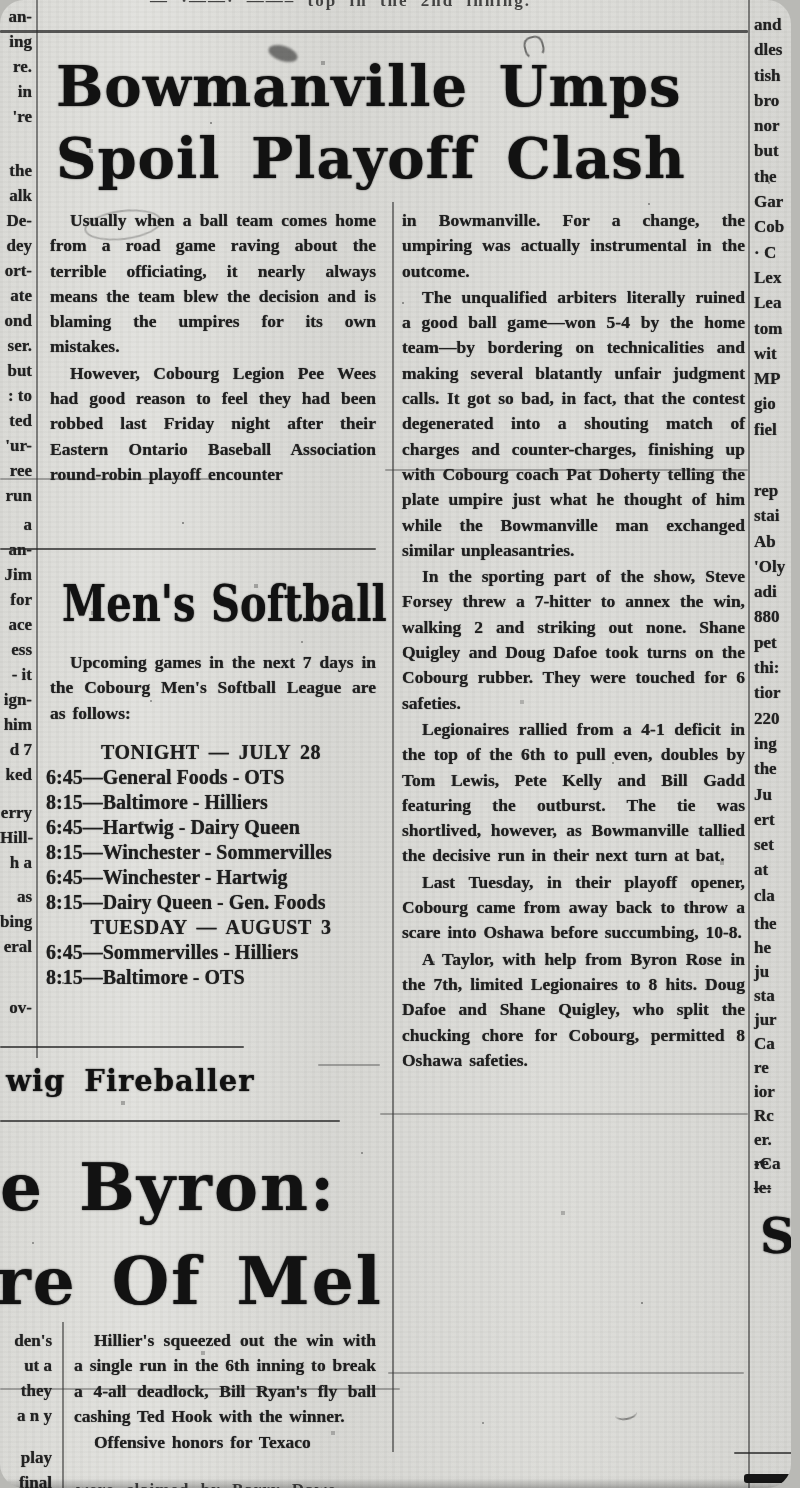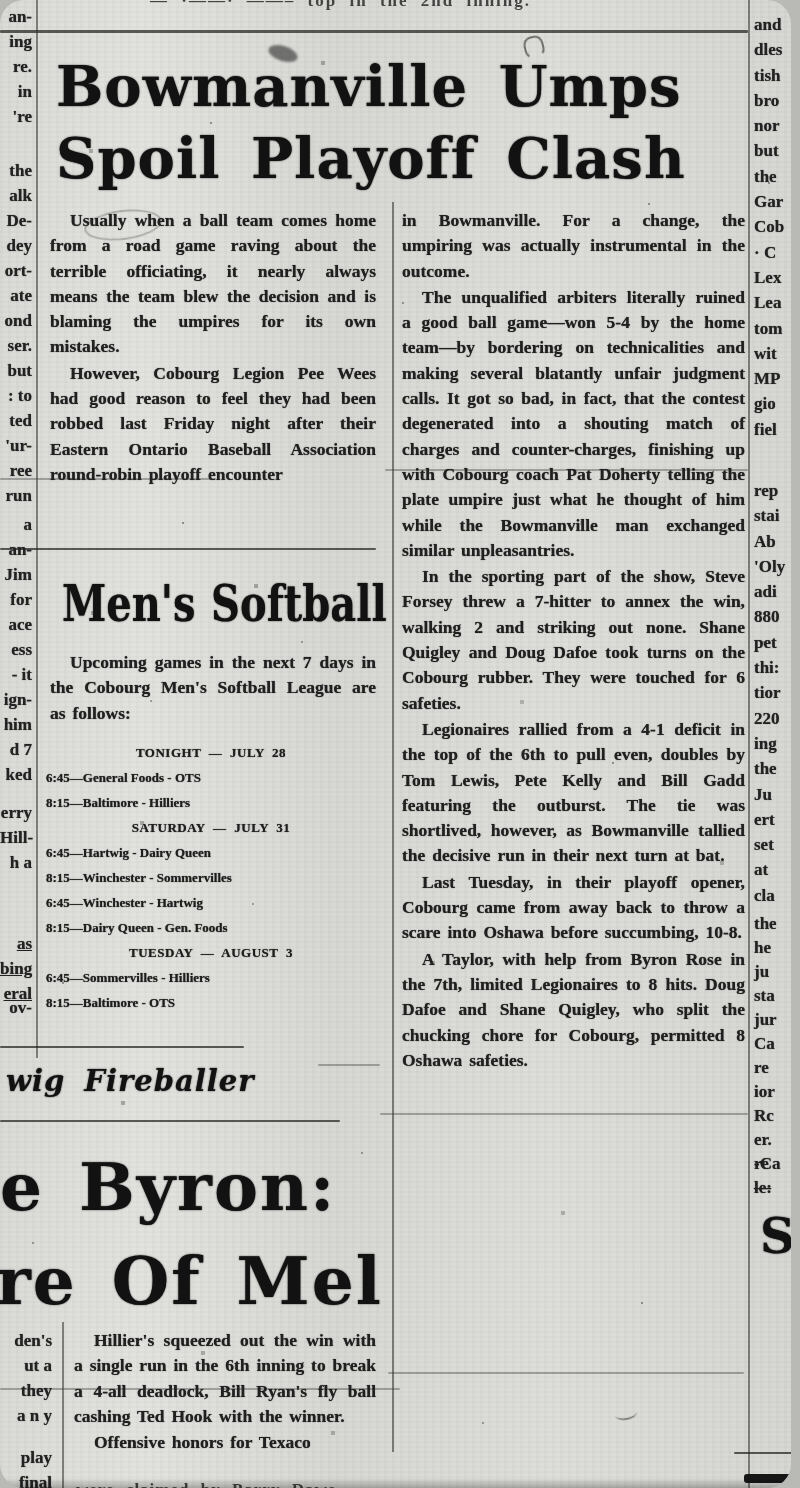--- a/index.html
+++ b/index.html
@@ -27,27 +27,27 @@
   .rule-h{ position:absolute; background:rgba(35,35,35,.72); height:2px; border-radius:1px;}
   .rule-h.faint{ background:rgba(55,55,55,.38); height:1.5px;}
   .rule-v{ position:absolute; width:2px; background:rgba(45,45,45,.55); }
   .headline{
     font-family:"DejaVu Serif", serif; font-weight:700; letter-spacing:1px;
     word-spacing:10px; color:#121212; text-shadow:0 0 1.6px rgba(15,15,15,.9);
   }
   .h-main{ font-size:56px; line-height:1; white-space:nowrap;}
   .h-soft{ font-size:50px; transform:scaleX(.8); transform-origin:left top; white-space:nowrap; word-spacing:2px; letter-spacing:0;}
   .h-big{ font-size:66px; white-space:nowrap; letter-spacing:2px;}
-  .h-small{ font-size:29px; white-space:nowrap; word-spacing:8px;font-style:italic;}
+  .h-small{ font-size:29px; white-space:nowrap; word-spacing:8px;}
   .bodycol p{
     margin:0 0 1px 0; font-size:17.5px; line-height:25.3px; font-weight:700;
     text-align:justify; word-spacing:2.5px; color:#202020;
   }
   .bodycol p.ind{ text-indent:20px; }
-  .sched{ font-size:13px; line-height:25px; font-weight:700; color:#1e1e1e;}
+  .sched{ font-size:20px; line-height:25px; font-weight:700; color:#1e1e1e;}
   .sched .shead{ text-align:center; letter-spacing:.5px; word-spacing:4px; margin:0; }
   .sched .sgame{ margin:0; white-space:nowrap; }
   .cutline{ font-weight:700; font-size:17px; letter-spacing:2px; word-spacing:6px; color:#2a2a2a; opacity:.85; white-space:nowrap;}
   .smudge{ position:absolute; border-radius:50%; pointer-events:none;}
   .specks{
     position:absolute; top:0; left:0; width:2px; height:2px; background:transparent;
     box-shadow:
       90px 150px 0 1px rgba(30,30,30,.28), 210px 122px 0 0 rgba(30,30,30,.4),
       322px 62px 0 1px rgba(30,30,30,.3), 648px 203px 0 0 rgba(30,30,30,.38),
       700px 422px 0 1px rgba(30,30,30,.25), 182px 522px 0 0 rgba(30,30,30,.42),
@@ -114,21 +114,20 @@
 
   <div class="abs headline h-soft" style="left:62px; top:574px;">Men's Softball</div>
   <div class="abs bodycol ink" style="left:50px; top:650px; width:326px;">
     <p class="ind">Upcoming games in the next 7 days in the Cobourg Men's Softball League are as follows:</p>
   </div>
 
   <div class="abs sched ink" style="left:46px; top:740px; width:330px;">
     <p class="shead">TONIGHT — JULY 28</p>
     <p class="sgame">6:45—General Foods - OTS</p>
     <p class="sgame">8:15—Baltimore - Hilliers</p>
-    <p class="shead">SATURDAY — JULY 31</p>
     <p class="sgame">6:45—Hartwig - Dairy Queen</p>
     <p class="sgame">8:15—Winchester - Sommervilles</p>
     <p class="sgame">6:45—Winchester - Hartwig</p>
     <p class="sgame">8:15—Dairy Queen - Gen. Foods</p>
     <p class="shead">TUESDAY — AUGUST 3</p>
     <p class="sgame">6:45—Sommervilles - Hilliers</p>
     <p class="sgame">8:15—Baltimore - OTS</p>
   </div>
 
   <div class="abs headline h-small" style="left:6px; top:1064px;">wig Fireballer</div>
@@ -167,21 +166,21 @@
 ace
 ess
 - it
 ign-
 him
 d 7
 ked</div>
   <div class="abs frag frag-r" style="left:0; top:800px;  width:32px;">erry
 Hill-
 h a</div>
-  <div class="abs frag frag-r" style="left:0; top:931px;  width:32px;text-decoration:underline;">as
+  <div class="abs frag frag-r" style="left:0; top:884px;  width:32px;">as
 bing
 eral</div>
   <div class="abs frag frag-r" style="left:0; top:995px;  width:32px;">ov-</div>
   <div class="abs frag frag-r" style="left:0; top:1328px; width:52px;">den's
 ut a
 they
 a n y</div>
   <div class="abs frag frag-r" style="left:0; top:1445px; width:52px;">play
 final</div>
 

